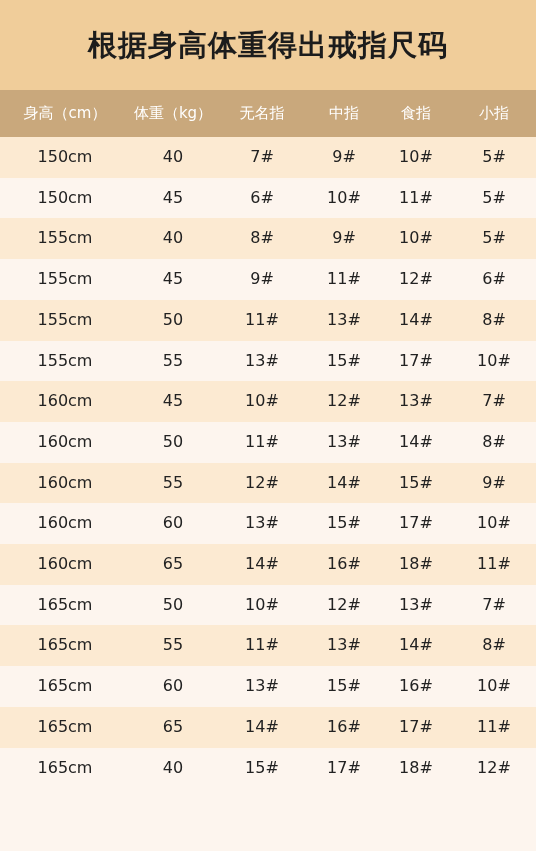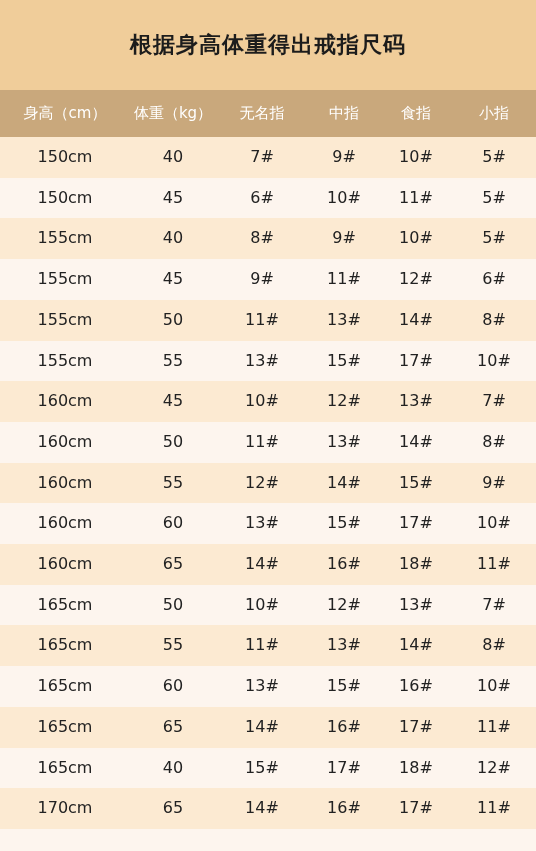--- a/index.html
+++ b/index.html
@@ -20,21 +20,21 @@
   
   .title-bar {
     height: 90px;
     background: #F0CD9A;
     display: flex;
     align-items: center;
     justify-content: center;
     box-sizing: border-box;
   }
   .title-text {
-    font-size: 22px;
+    font-size: 29px;
     font-weight: bold;
     color: #1C1C1C;
     letter-spacing: 1px;
     line-height: 1;
     text-align: center;
   }
   
   .ring-table {
     width: 536px;
     border-collapse: collapse;
@@ -231,24 +231,16 @@
           <td>11#</td>
         </tr>
         <tr class="row-even">
           <td>165cm</td>
           <td>40</td>
           <td>15#</td>
           <td>17#</td>
           <td>18#</td>
           <td>12#</td>
         </tr>
-        <tr class="row-odd">
-          <td>170cm</td>
-          <td>65</td>
-          <td>14#</td>
-          <td>16#</td>
-          <td>17#</td>
-          <td>11#</td>
-        </tr>
       </tbody>
   </table>
 
 </div>
 
 </body></html>

